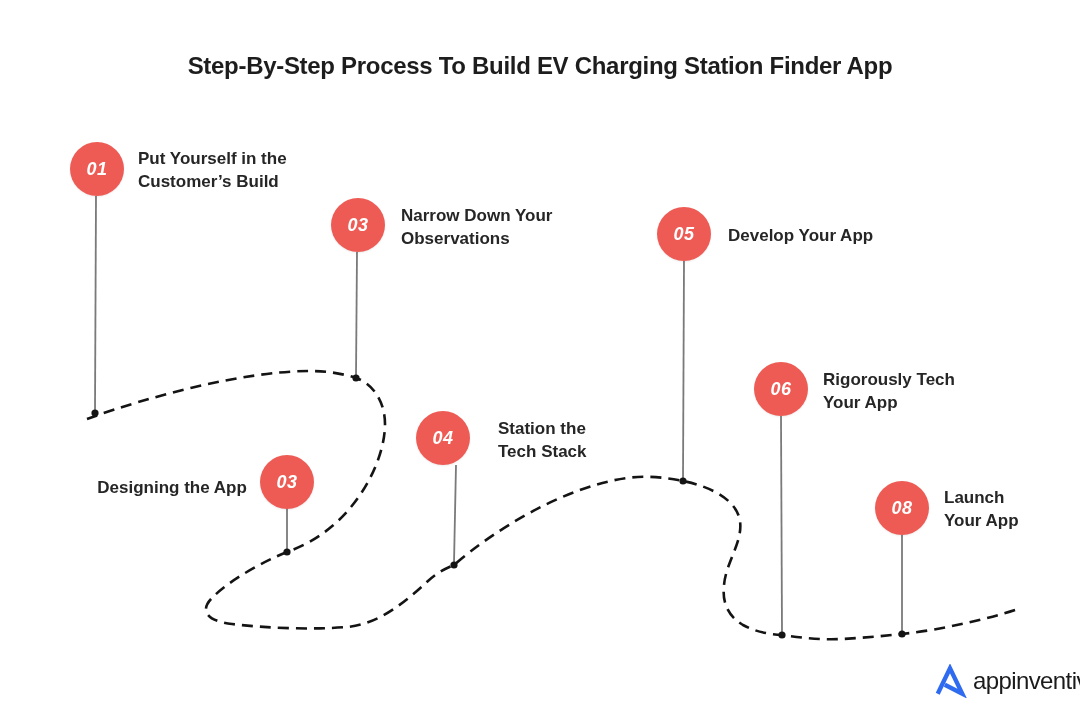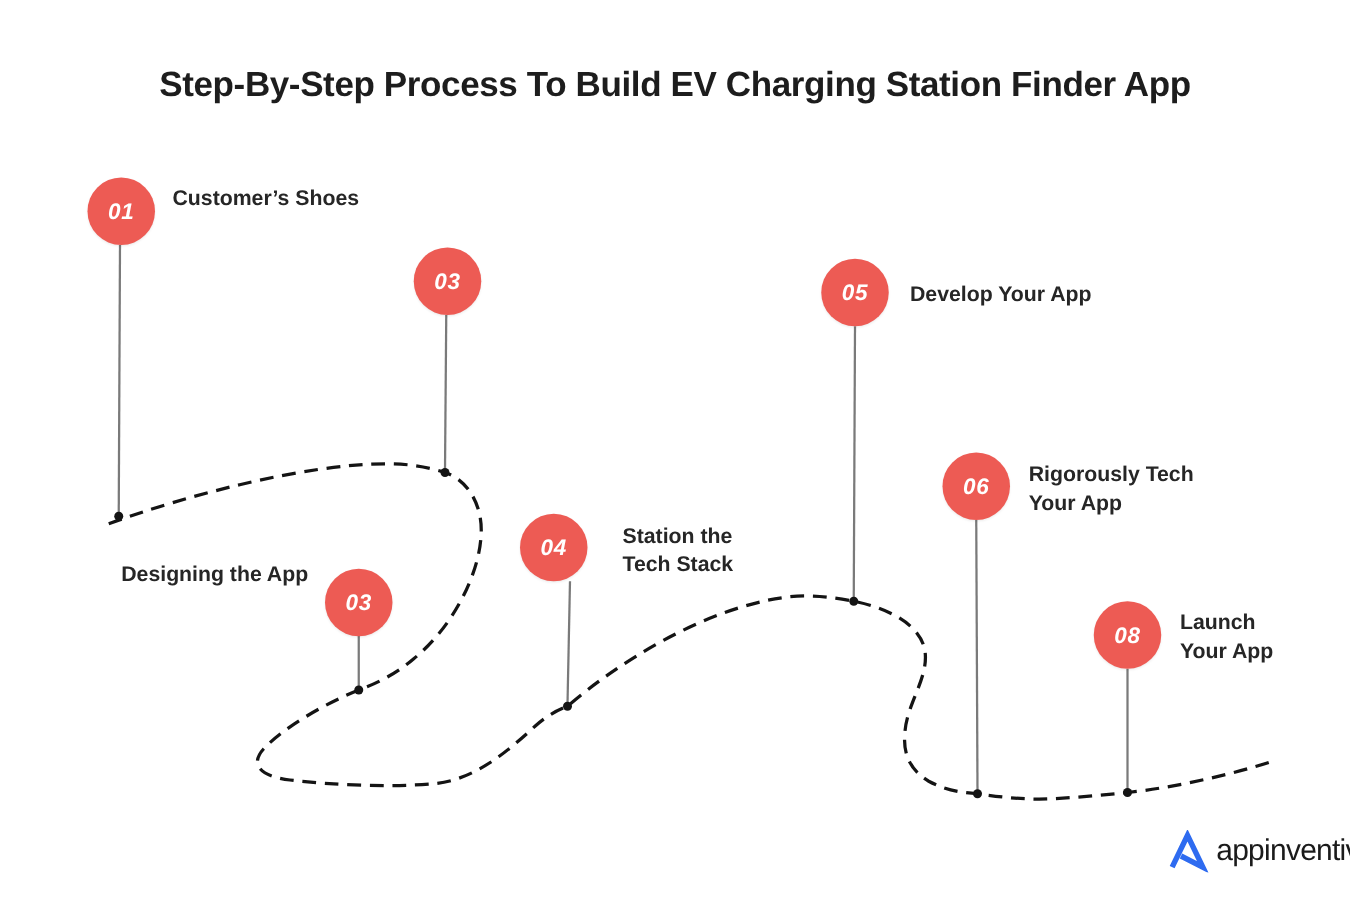--- a/index.html
+++ b/index.html
@@ -6,41 +6,41 @@
   .canvas{
     position:relative;
     width:1080px;height:725px;
     background:#ffffff;
     font-family:"Liberation Sans", sans-serif;
     overflow:hidden;
   }
   .title{
     position:absolute;left:0;top:52px;width:1080px;
     text-align:center;
-    font-size:28px;font-weight:700;letter-spacing:-0.3px;
+    font-size:24px;font-weight:700;letter-spacing:-0.3px;
     color:#1d1d1d;
   }
   svg.wires{position:absolute;left:0;top:0;width:1080px;height:725px;}
   .step{display:contents;}
   .circle{
     position:absolute;width:54px;height:54px;border-radius:50%;
     background:var(--accent,#ED5B54);
     display:flex;align-items:center;justify-content:center;
     color:#ffffff;font-size:18px;font-weight:700;letter-spacing:0.5px;
     box-shadow:0 1px 2px rgba(0,0,0,0.08);
     font-style:italic;
   }
   .label{
     position:absolute;
     font-size:17px;line-height:23px;font-weight:600;color:#262626;
     white-space:nowrap;
   }
   .c1{left:70px;top:142px}   .l1{left:138px;top:147px}
   .c2{left:331px;top:198px}  .l2{left:401px;top:204px}
-  .c3{left:260px;top:455px}  .l3{left:97px;top:448px;width:150px;text-align:left}
+  .c3{left:260px;top:455px}  .l3{left:97px;top:476px;width:150px;text-align:center}
   .c4{left:416px;top:411px}  .l4{left:498px;top:417px}
   .c5{left:657px;top:207px}  .l5{left:728px;top:224px}
   .c6{left:754px;top:362px}  .l6{left:823px;top:368px}
   .c7{left:875px;top:481px}  .l7{left:944px;top:486px}
   .logo{
     position:absolute;left:933px;top:664px;
     display:flex;align-items:center;gap:6px;
   }
   .logo-text{
     font-size:24px;font-weight:500;letter-spacing:-0.6px;color:#1b1b1b;
@@ -95,29 +95,32 @@
       <circle cx="782" cy="635" r="3.6"></circle>
       <circle cx="902" cy="634" r="3.6"></circle>
     </g>
   </svg>
 
   <div class="step">
     <div class="circle c1">
         <span>01</span>
       </div>
     <div class="label l1">
-        <div>Customer’s Shoes</div>
+      <div>Put Yourself in the</div>
+        <div>Customer’s Build</div>
     </div>
   </div>
 
   <div class="step">
     <div class="circle c2">
         <span>03</span>
       </div>
     <div class="label l2">
+      <div>Narrow Down Your</div>
+        <div>Observations</div>
     </div>
   </div>
 
   <div class="step">
     <div class="circle c3">
         <span>03</span>
       </div>
     <div class="label l3">
       <div>Designing the App</div>
     </div>

